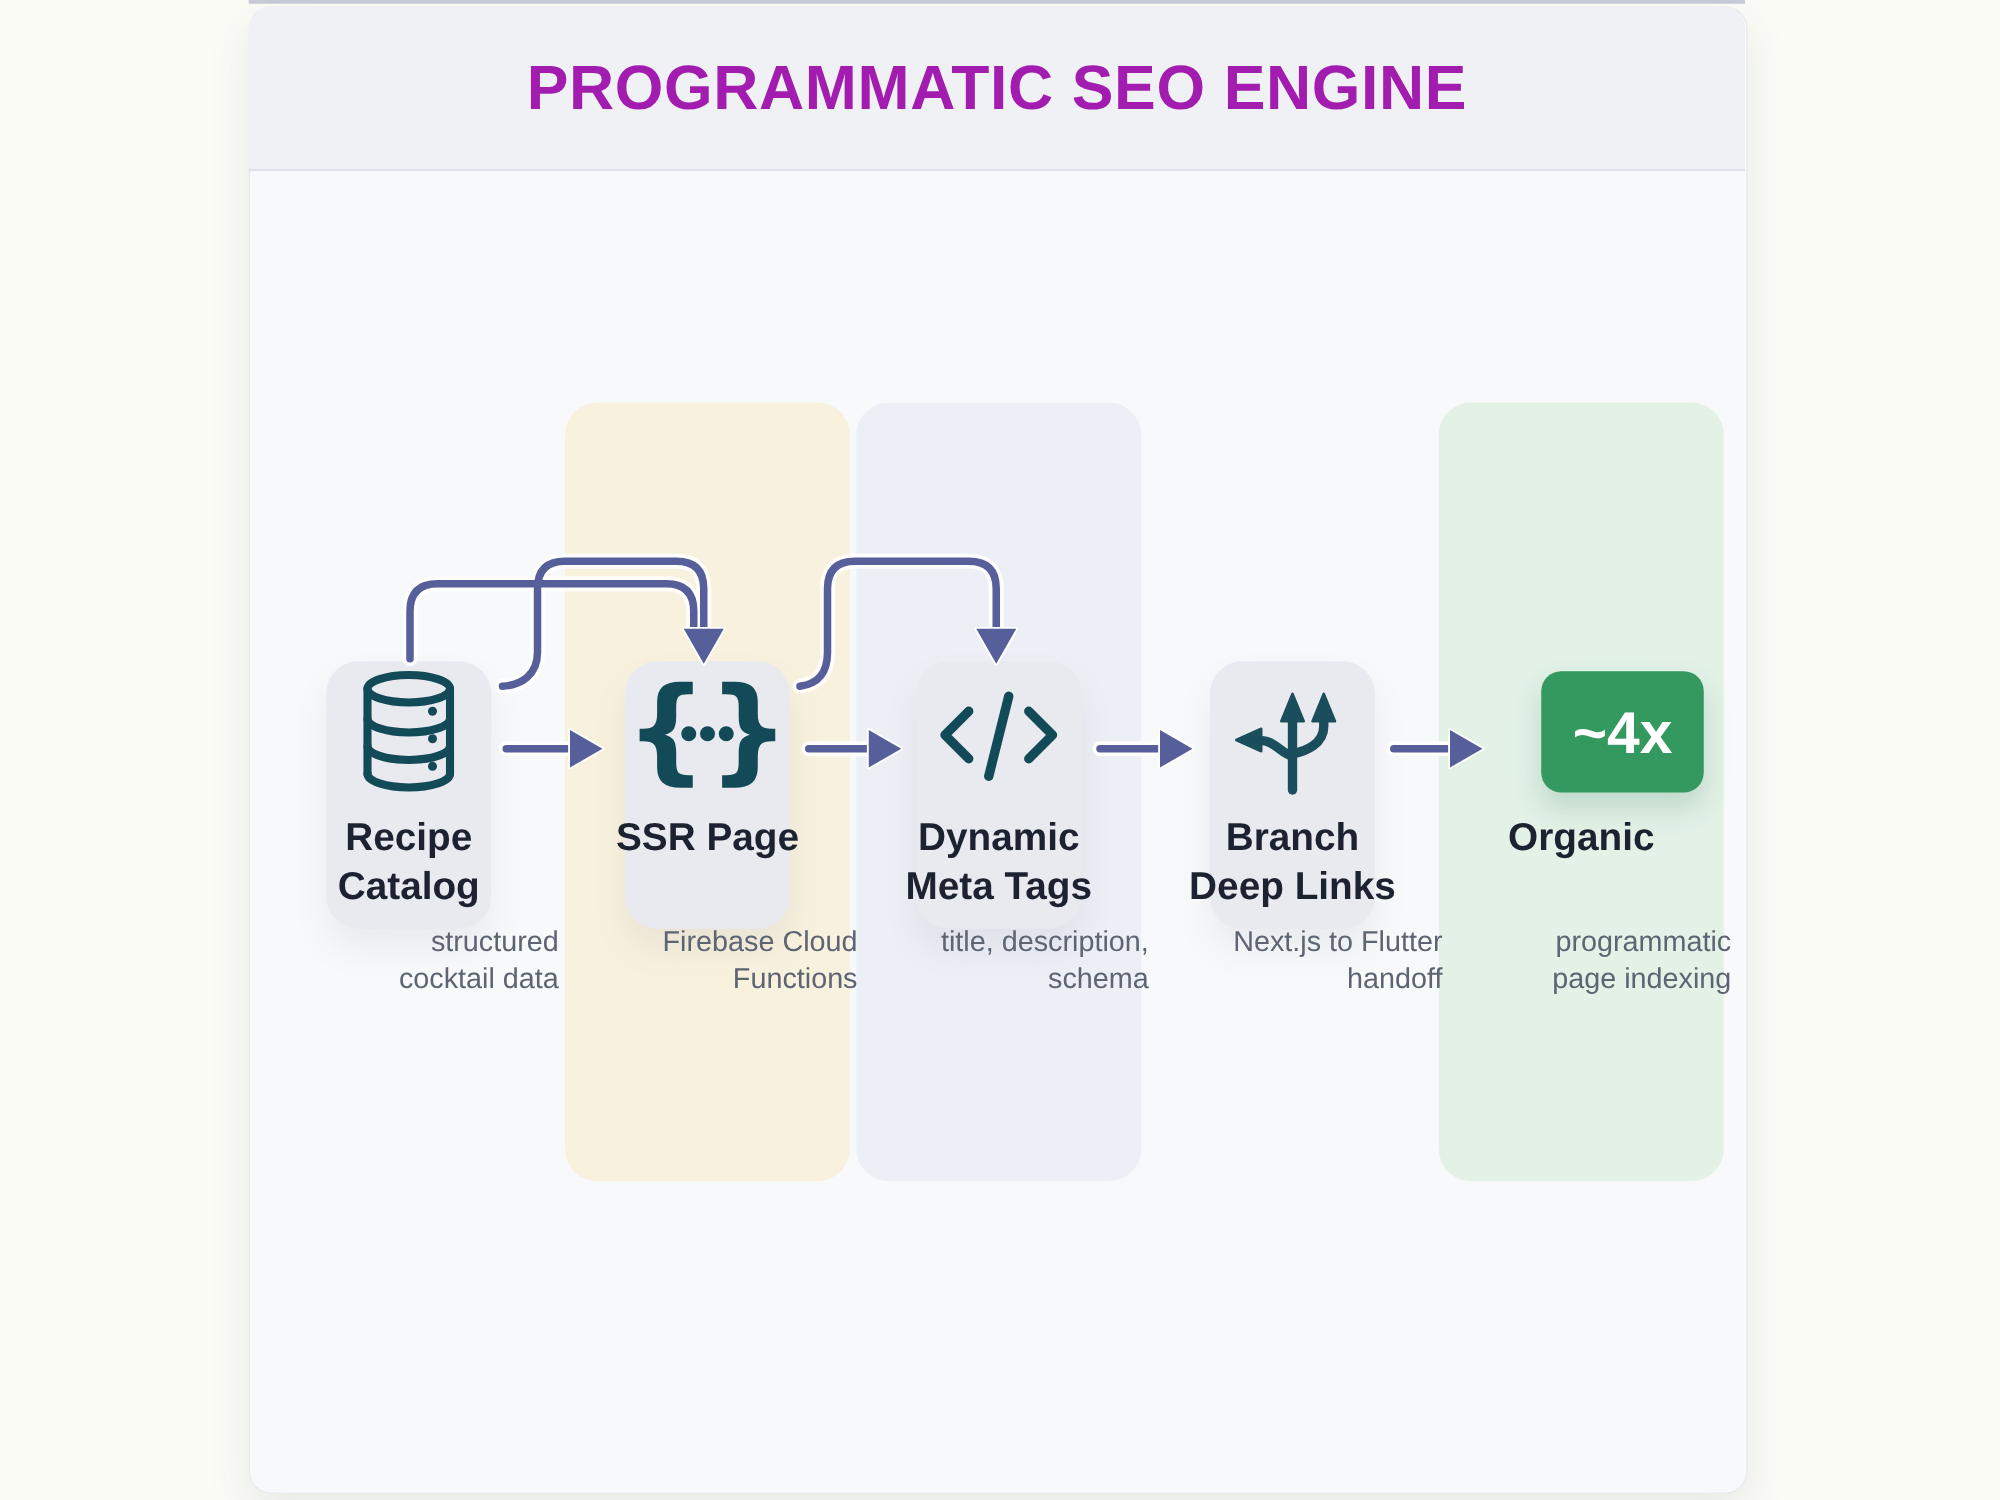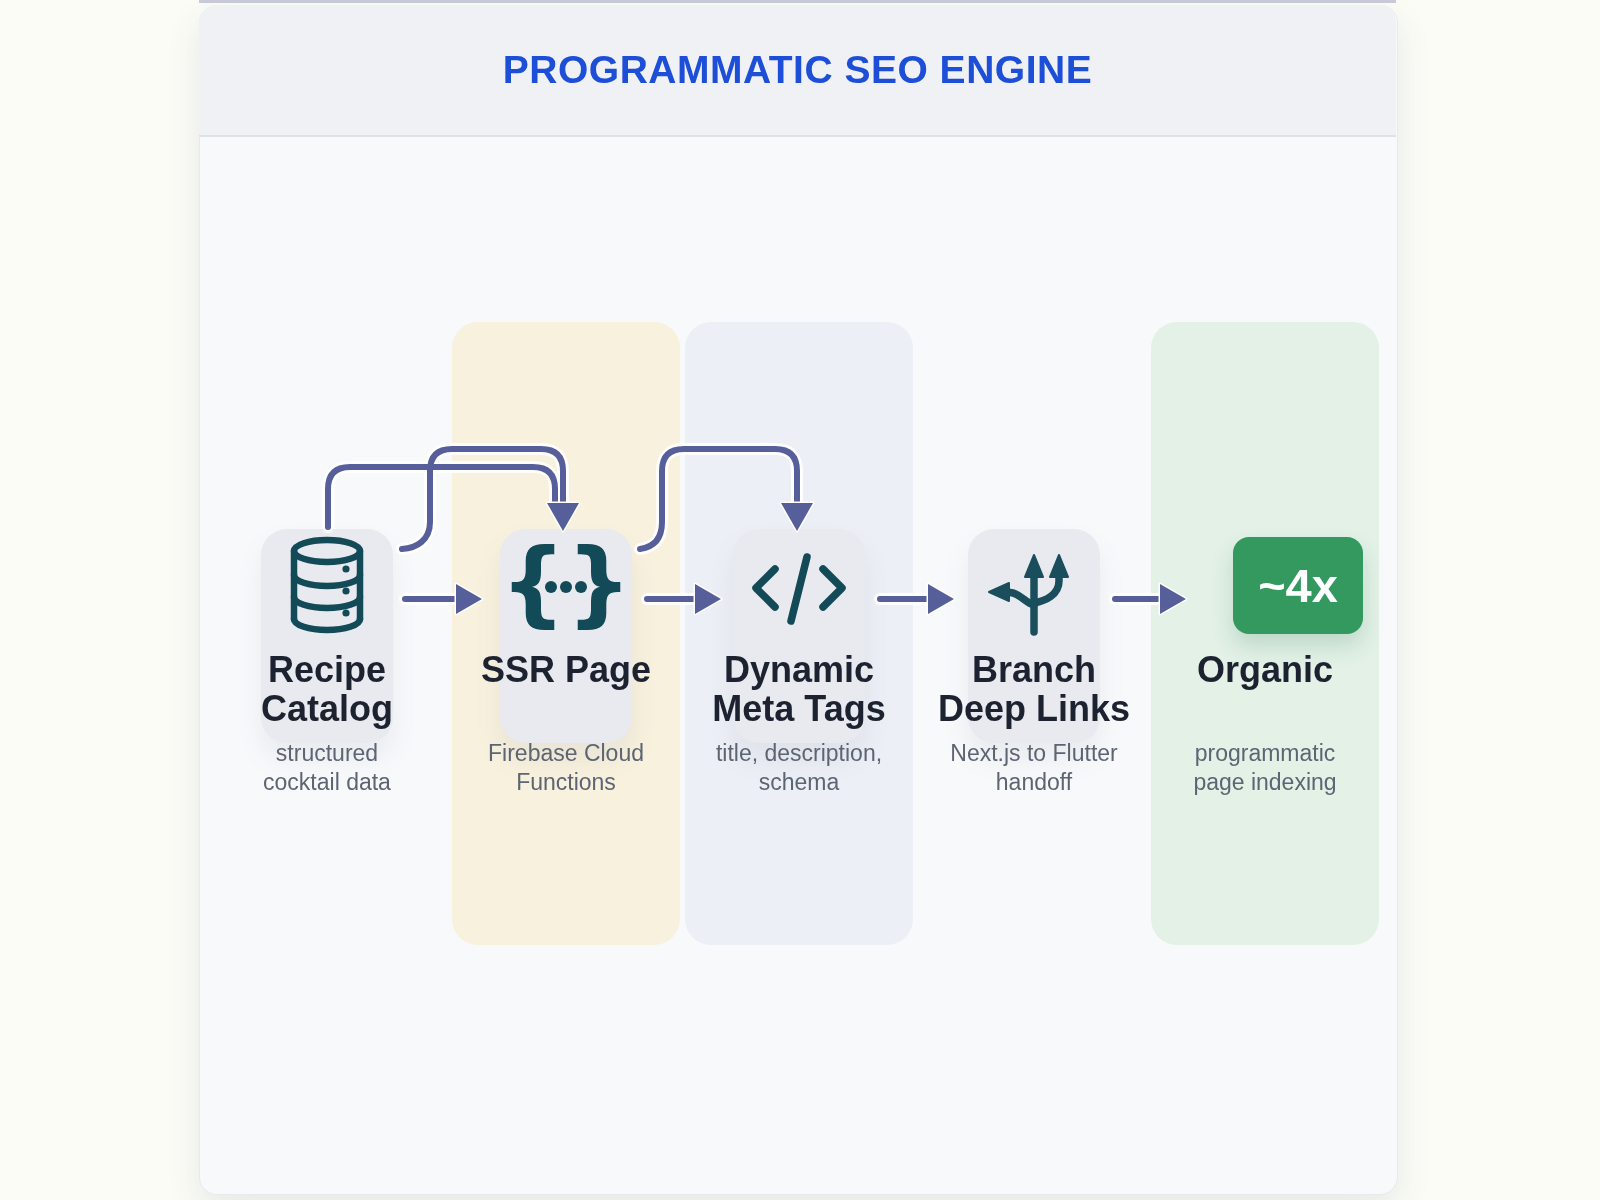--- a/index.html
+++ b/index.html
@@ -14,21 +14,21 @@
     background:#f8f9fb;border:1px solid #e7e9ee;border-radius:18px;
     box-shadow:0 14px 34px rgba(60,70,90,.10);
   }
   .header{
     position:absolute;left:199px;top:5px;width:1197px;height:130px;
     background:#f0f1f5;border-radius:18px 18px 0 0;
     border-bottom:2px solid #dfe1e8;
     display:flex;align-items:center;justify-content:center;
   }
   .header h1{
-    margin:14px;font-size:39px;font-weight:700;color:#1d4ed8;letter-spacing:.5px;
+    margin:14px;font-size:50px;font-weight:700;color:#a21caf;letter-spacing:.5px;
   }
   .band{position:absolute;top:322px;width:228px;height:623px;border-radius:26px;}
   .band.cream{left:452px;background:#f8f1de;}
   .band.lav{left:685px;background:#edeff6;}
   .band.green{left:1151px;background:#e3f1e7;}
 
   .iconbox{
     position:absolute;top:529px;width:132px;height:214px;border-radius:26px;
     background:#e9eaef;box-shadow:0 16px 26px rgba(110,120,140,.10);
   }
@@ -42,24 +42,24 @@
     box-shadow:0 12px 22px rgba(45,120,80,.20);
     margin-left:32px;
   }
 
   .icon-svg{position:absolute;top:531px;width:110px;height:112px;}
   .icon-svg.p1{left:272px;} .icon-svg.p2{left:511px;}
   .icon-svg.p3{left:744px;} .icon-svg.p4{left:979px;}
 
   .title{
     position:absolute;top:650px;width:240px;text-align:center;
-    font-size:36px;line-height:39px;font-weight:700;color:#1c2230;
+    font-size:31px;line-height:39px;font-weight:700;color:#1c2230;
   }
   .subtitle{
-    position:absolute;top:739px;width:240px;text-align:center;
+    position:absolute;top:739px;width:240px;text-align:right;
     font-size:23px;line-height:29px;font-weight:400;color:#5d6573;
   }
   .t1{left:207px;} .t2{left:446px;} .t3{left:679px;} .t4{left:914px;} .t5{left:1145px;}
 
   .arrows{position:absolute;left:0;top:0;width:1600px;height:1200px;pointer-events:none;}
 </style>
 </head>
 <body>
 
 <div class="top-strip"></div>

